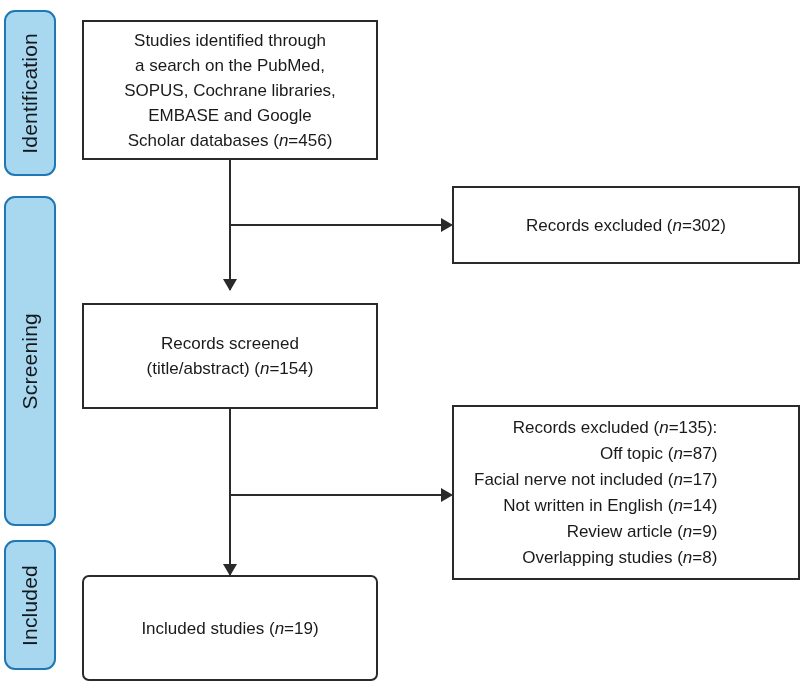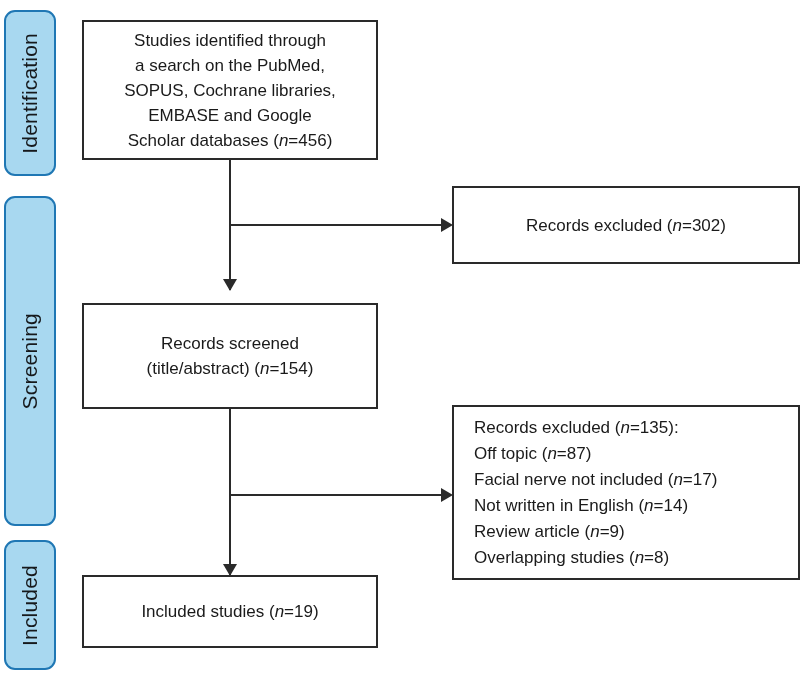--- a/index.html
+++ b/index.html
@@ -54,31 +54,31 @@
   .flow-box .box-text {
     font-size: 17px;
     line-height: 25px;
     text-align: center;
     color: #1a1a1a;
     padding: 0 10px;
     white-space: pre-line;
   }
   .flow-box.align-left { justify-content: flex-start; }
   .flow-box.align-left .box-text {
-    text-align: left;
+    text-align: right;
     padding: 0 0 0 20px;
     line-height: 26px;
   }
   .box-text i { font-style: italic; }
 
   #box-identified { left: 82px;  top: 20px;  width: 296px; height: 140px; }
   #box-excluded-1 { left: 452px; top: 186px; width: 348px; height: 78px;  }
   #box-screened   { left: 82px;  top: 290px; width: 296px; height: 106px; margin-top: 13px; }
   #box-excluded-2 { left: 452px; top: 405px; width: 348px; height: 175px; }
-  #box-included   { left: 82px;  top: 575px; width: 296px; height: 73px;  }
+  #box-included   { left: 82px;  top: 575px; width: 296px; height: 106px; border-radius: 7px;  }
 
   
   .connector {
     position: absolute;
     background: #2a2a2a;
   }
   .connector.vertical   { width: 2px; }
   .connector.horizontal { height: 2px; }
 
   

